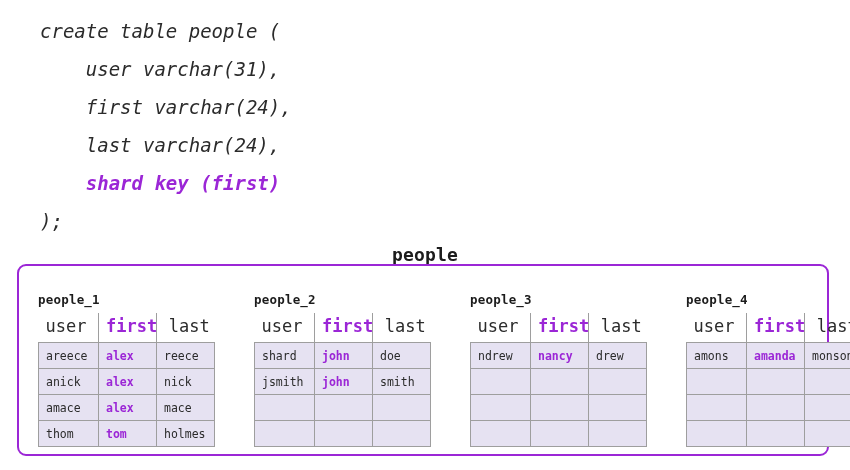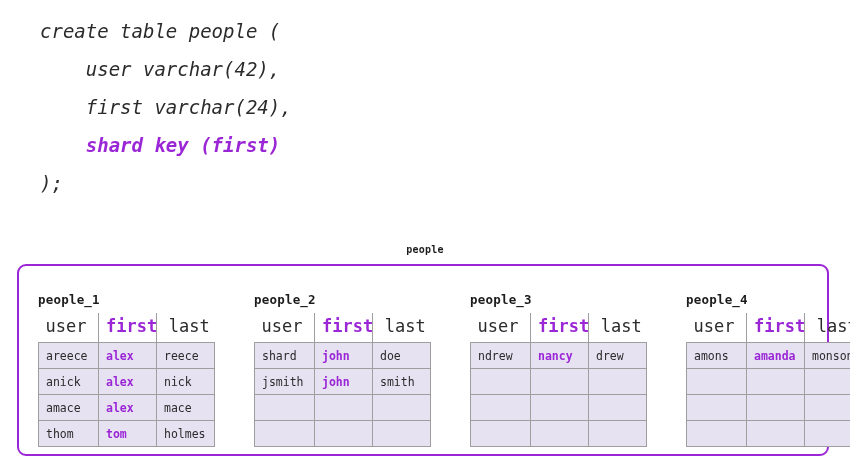--- a/index.html
+++ b/index.html
@@ -38,21 +38,21 @@
   }
 
   
   #people-title {
     position: absolute;
     top: 244px;
     left: 0;
     width: 850px;
     text-align: center;
     font-family: "DejaVu Sans Mono", "Liberation Mono", monospace;
-    font-size: 10px;
+    font-size: 18px;
     font-weight: bold;
     color: #1c1c1c;
     letter-spacing: 0.2px;
   }
 
   
   #shard-container {
     position: absolute;
     left: 17px;
     top: 264px;
@@ -135,22 +135,23 @@
   }
   table.shard-table td.empty {
     color: transparent;
   }
 </style>
 </head>
 <body>
 
 <div id="sql-block">
     <div class="sql-line">create table people (</div>
-    <div class="sql-line">    user varchar(42),</div>
+    <div class="sql-line">    user varchar(31),</div>
     <div class="sql-line">    first varchar(24),</div>
+    <div class="sql-line">    last varchar(24),</div>
     <div class="sql-line accent">    shard key (first)</div>
     <div class="sql-line">);</div>
   </div>
 
 <div id="people-title">people</div>
 
 <div id="shard-container">
   <div id="shard-row">
       <div class="shard">
         <div class="shard-label">people_1</div>

